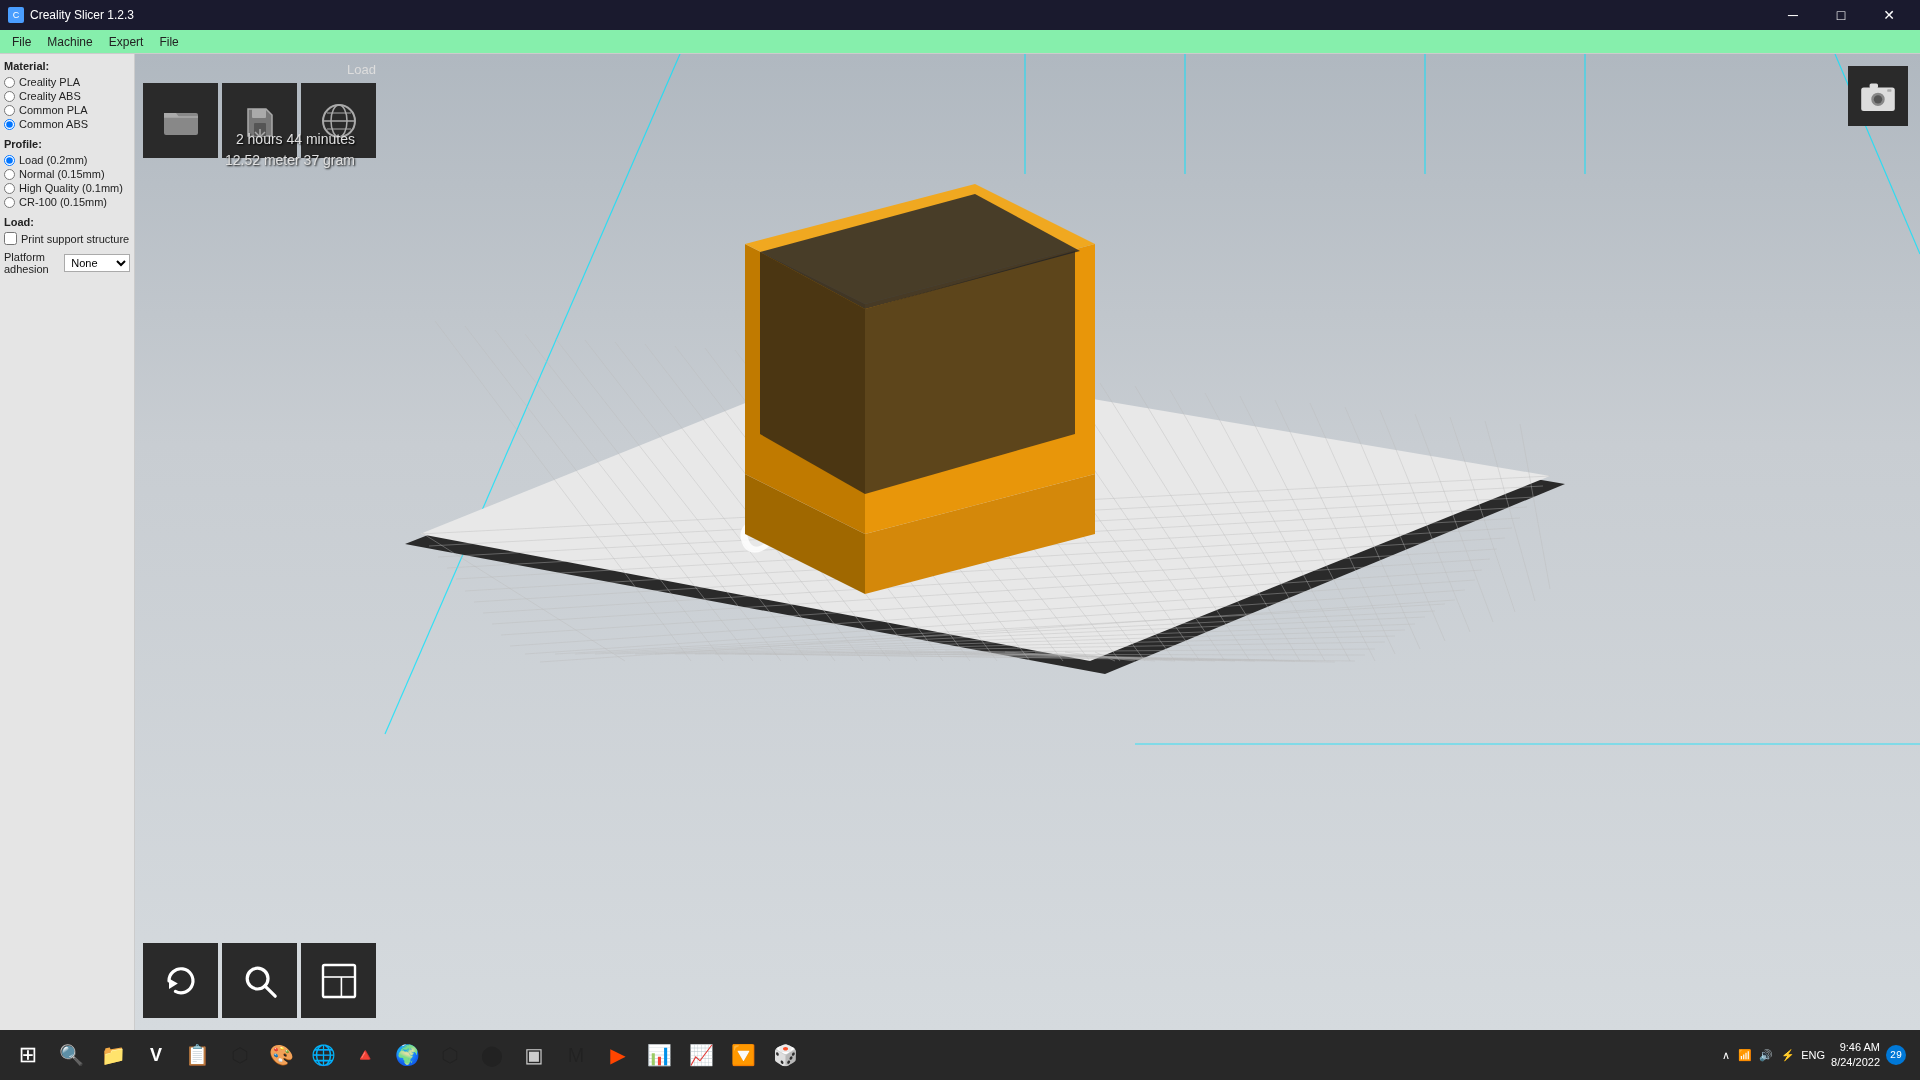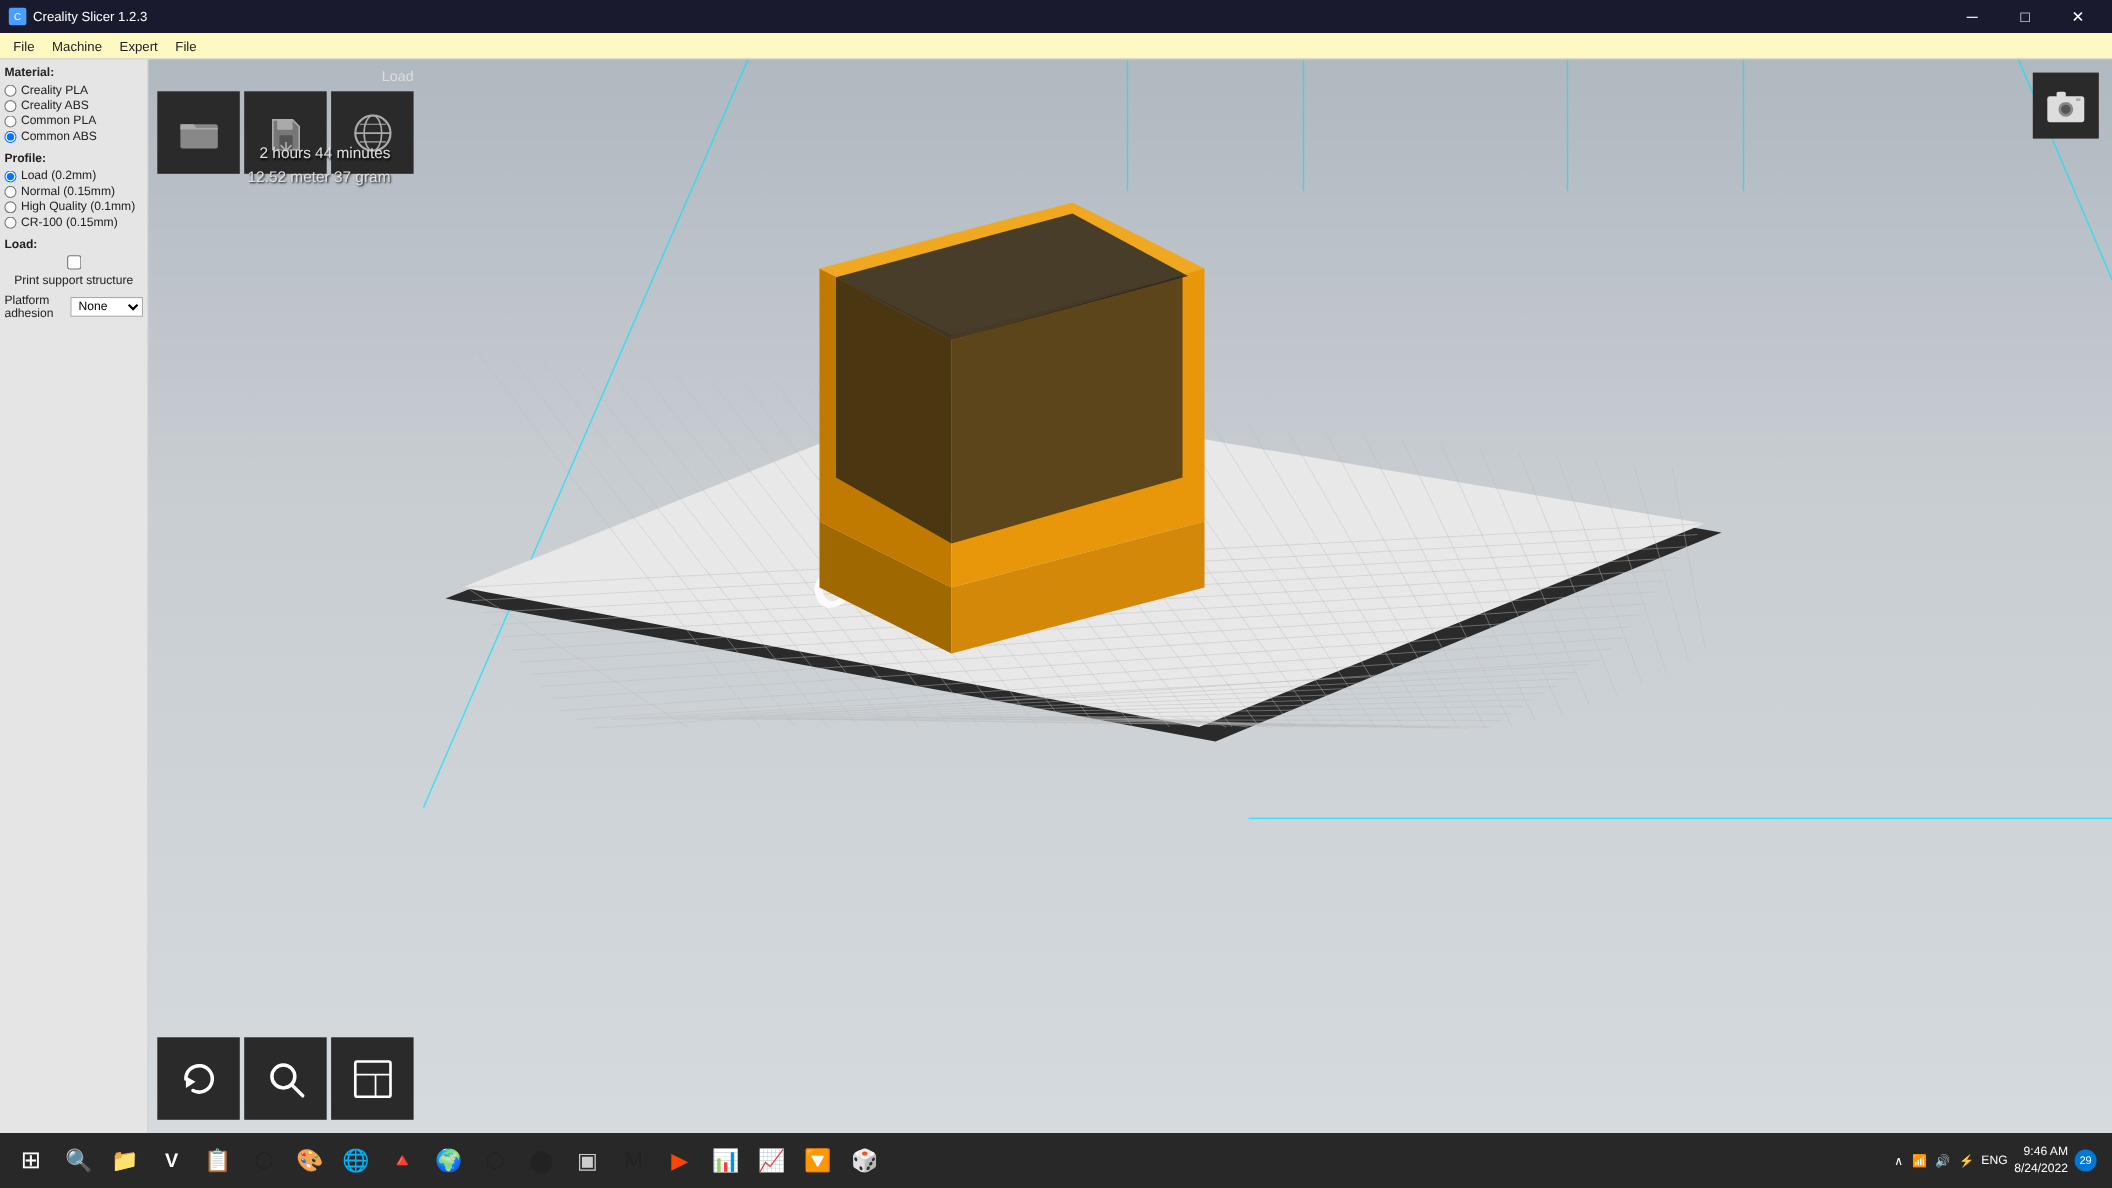--- a/index.html
+++ b/index.html
@@ -11,42 +11,42 @@
       display: flex; align-items: center; justify-content: space-between;
       padding: 0 8px; color: #fff; font-size: 12px;
     }
     .titlebar-left { display: flex; align-items: center; gap: 6px; }
     .titlebar-icon { width: 16px; height: 16px; background: #4a9eff; border-radius: 2px; display: flex; align-items: center; justify-content: center; color: #fff; font-size: 9px; }
     .titlebar-controls { display: flex; gap: 2px; }
     .titlebar-btn { width: 46px; height: 30px; display: flex; align-items: center; justify-content: center; cursor: pointer; color: #fff; font-size: 14px; }
 
     
     .menubar {
-      width: 100%; height: 24px; background: #fef9c3;
+      width: 100%; height: 24px; background: #86efac;
       display: flex; align-items: center; padding: 0 4px;
       border-bottom: 1px solid #ccc;
     }
     .menubar-item { padding: 2px 8px; cursor: pointer; font-size: 12px; }
 
     
     .main-container { display: flex; width: 100%; height: calc(1080px - 54px - 50px); }
 
     
     .sidebar {
       width: 135px; min-width: 135px; background: #e5e5e5;
       padding: 6px 4px; border-right: 1px solid #ccc;
       font-size: 11px;
     }
     .sidebar-section-title { font-weight: bold; margin-bottom: 4px; color: #222; }
     .radio-group { display: flex; flex-direction: column; gap: 2px; margin-bottom: 8px; }
     .radio-item { display: flex; align-items: center; gap: 4px; cursor: pointer; }
     .radio-item input[type=radio] { margin: 0; width: 11px; height: 11px; }
     .profile-title { font-weight: bold; margin-bottom: 4px; }
     .other-title { font-weight: bold; margin-bottom: 4px; }
-    .checkbox-item { display: flex; align-items: center; gap: 4px; cursor: pointer; margin-bottom: 6px; flex-direction: column; }
+    .checkbox-item { display: flex; align-items: center; gap: 4px; cursor: pointer; margin-bottom: 6px; }
     .platform-row { display: flex; align-items: center; gap: 4px; }
     .platform-select { font-size: 11px; border: 1px solid #aaa; background: #fff; padding: 1px 2px; width: 100px; }
 
     
     .viewport {
       flex: 1;
       background: linear-gradient(180deg, #b0b8c0 0%, #c8cdd2 40%, #d5dade 100%);
       position: relative; overflow: hidden;
     }
 
@@ -411,15 +411,15 @@
       <span style="cursor:pointer;">∧</span>
       <span>📶</span>
       <span>🔊</span>
       <span>⚡</span>
     </div>
     <span style="font-size:11px;">ENG</span>
     <div class="taskbar-time">
       <div>9:46 AM</div>
       <div>8/24/2022</div>
     </div>
-    <div style="width:20px;height:20px;background:#0078d7;border-radius:50%;display:flex;align-items:center;justify-content:center;color:#fff;font-size:10px;">29</div>
+    <div style="width:20px;height:20px;background:#0078d7;border-radius:50%;display:flex;align-items:center;justify-content:center;color:#fff;font-size:10px;font-family:Liberation Mono, monospace;">29</div>
   </div>
 </div>
 
 </body></html>

